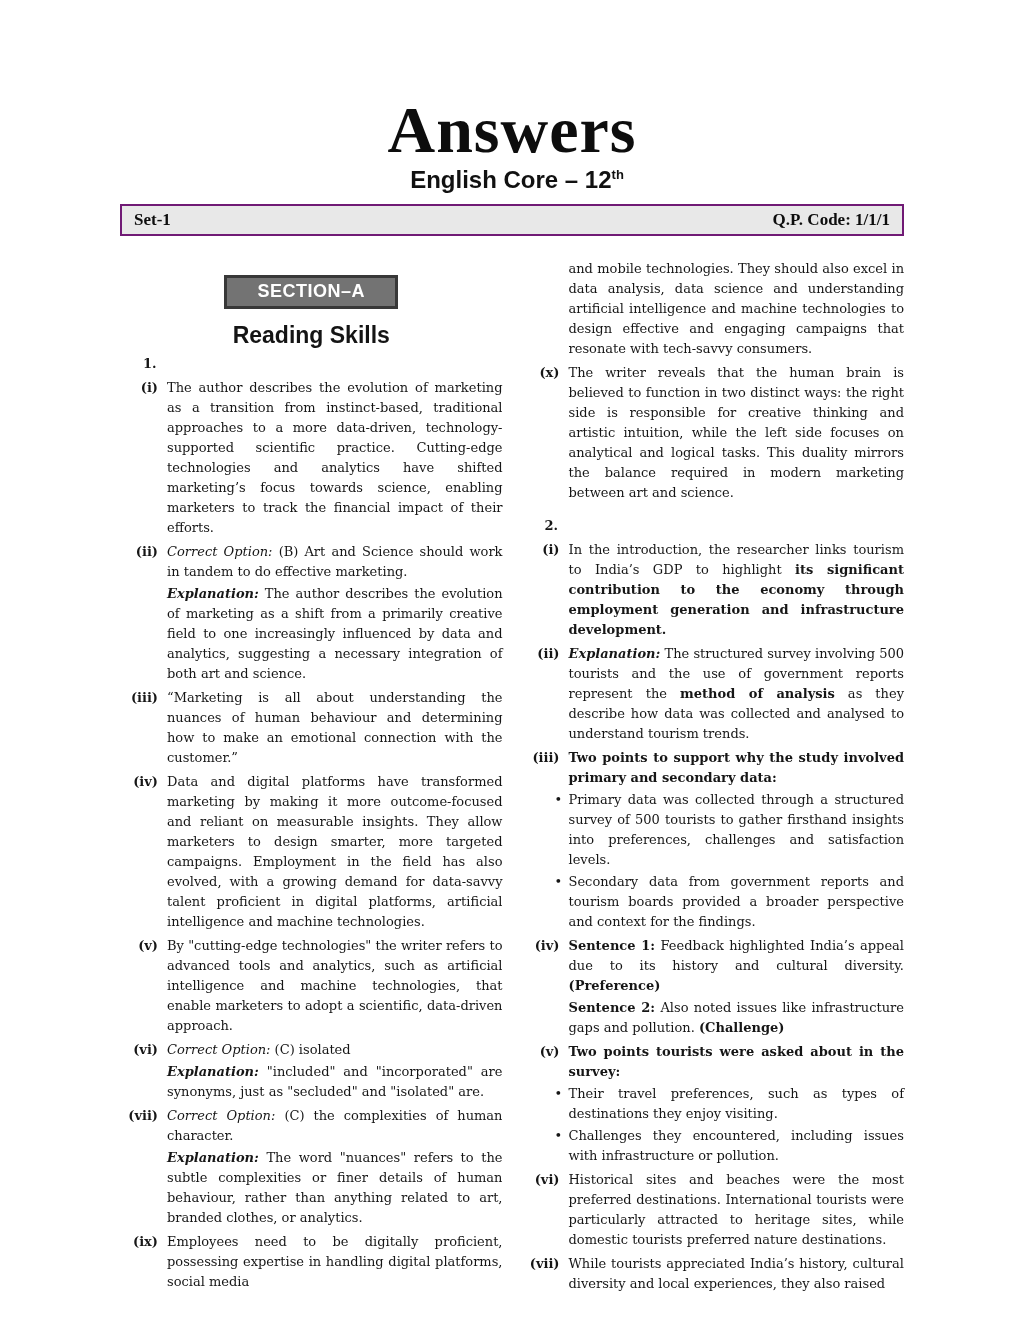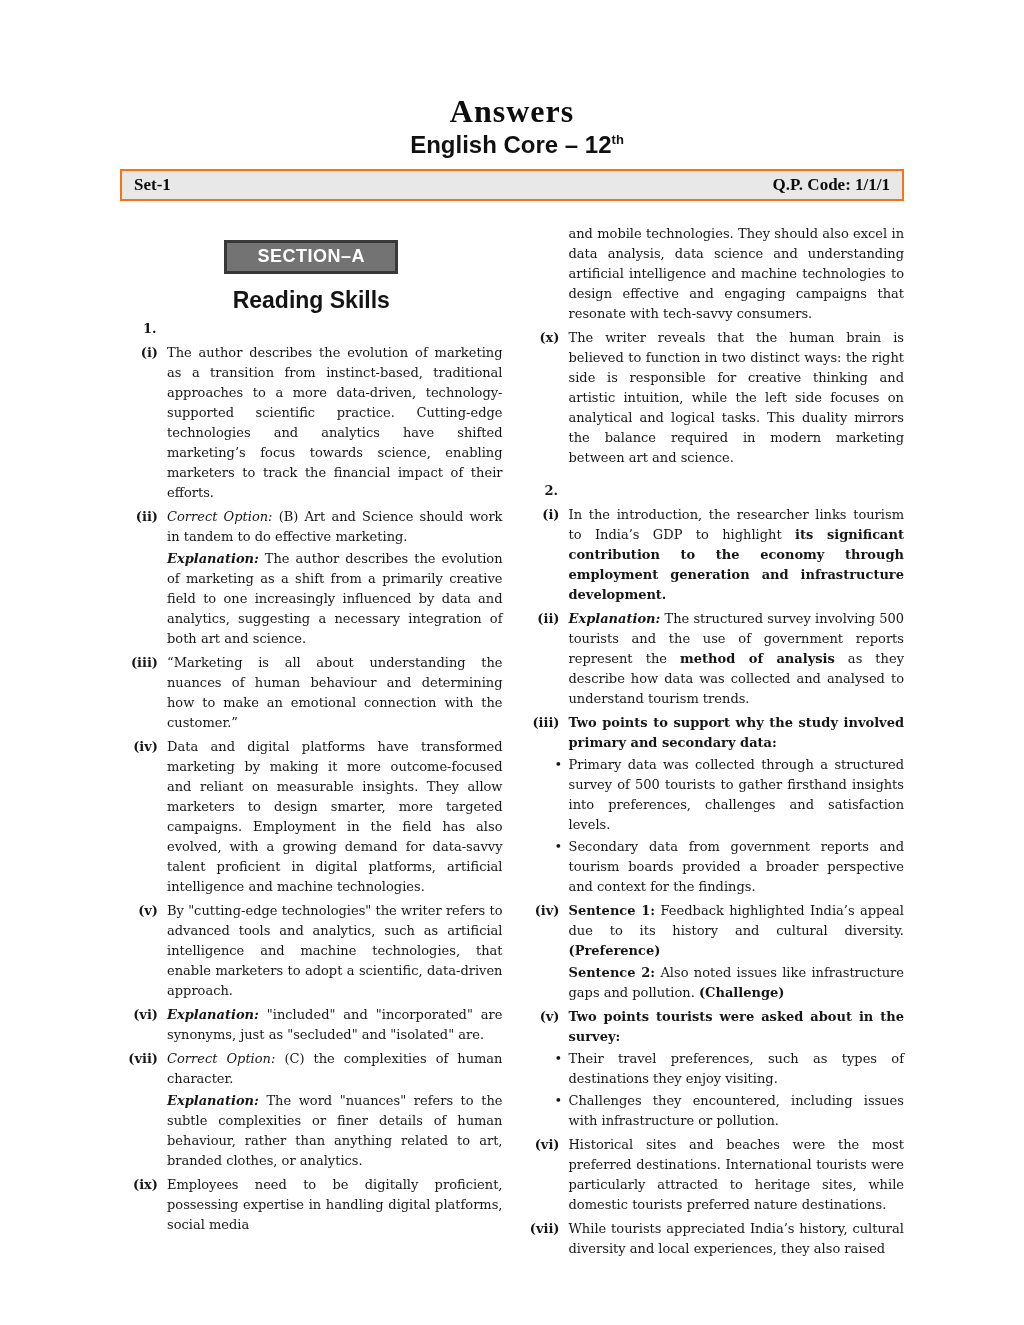--- a/index.html
+++ b/index.html
@@ -4,29 +4,29 @@
 <style>
   * { margin:0; padding:0; box-sizing:border-box; }
   html,body { background:#ffffff; }
   .page {
     position:relative; width:1024px; height:1325px; margin:0 auto;
     background:#ffffff; overflow:hidden; color:#161616;
   }
   .doc-header { padding-top:95px; text-align:center; }
   .title {
     font-family:"Liberation Serif", serif; font-weight:bold;
-    font-size:32px; line-height:1.05; letter-spacing:1px; color:#0d0d0d;
+    font-size:66px; line-height:1.05; letter-spacing:1px; color:#0d0d0d;
   }
   .subtitle {
     font-family:"Liberation Sans", sans-serif; font-weight:bold;
     font-size:24px; margin-top:2px; color:#111;margin-left:10px;
   }
   .subtitle sup { font-size:13px; }
   .set-bar {
-    width:784px; margin:10px auto 0; border:2px solid #f97316;
+    width:784px; margin:10px auto 0; border:2px solid #701a75;
     background:#e8e8e8; display:flex; justify-content:space-between;
     align-items:center; padding:4px 12px;
     font-family:"Liberation Serif", serif; font-weight:bold; font-size:17px;
     color:#0d0d0d;
   }
   .columns { width:784px; margin:23px auto 0; display:flex; gap:19px; }
   .col {
     flex:1; min-width:0;
     font-family:"DejaVu Serif", serif; font-size:13px; line-height:20px;
   }
@@ -103,20 +103,21 @@
           </div>
           <div class="ans-item">
             <div class="ans-label">(v)</div>
             <div class="ans-body">
               <p class="ans-para"><span class="r-n">By "cutting-edge technologies" the writer refers to advanced tools and analytics, such as artificial intelligence and machine technologies, that enable marketers to adopt a scientific, data-driven approach.</span></p>
             </div>
           </div>
           <div class="ans-item">
             <div class="ans-label">(vi)</div>
             <div class="ans-body">
+              <p class="ans-para"><span class="r-i">Correct Option: </span><span class="r-n">(C) isolated</span></p>
               <p class="ans-para"><span class="r-bi">Explanation:</span><span class="r-n"> "included" and "incorporated" are synonyms, just as "secluded" and "isolated" are.</span></p>
             </div>
           </div>
           <div class="ans-item">
             <div class="ans-label">(vii)</div>
             <div class="ans-body">
               <p class="ans-para"><span class="r-i">Correct Option: </span><span class="r-n">(C) the complexities of human character.</span></p>
               <p class="ans-para"><span class="r-bi">Explanation:</span><span class="r-n"> The word "nuances" refers to the subtle complexities or finer details of human behaviour, rather than anything related to art, branded clothes, or analytics.</span></p>
             </div>
           </div>

